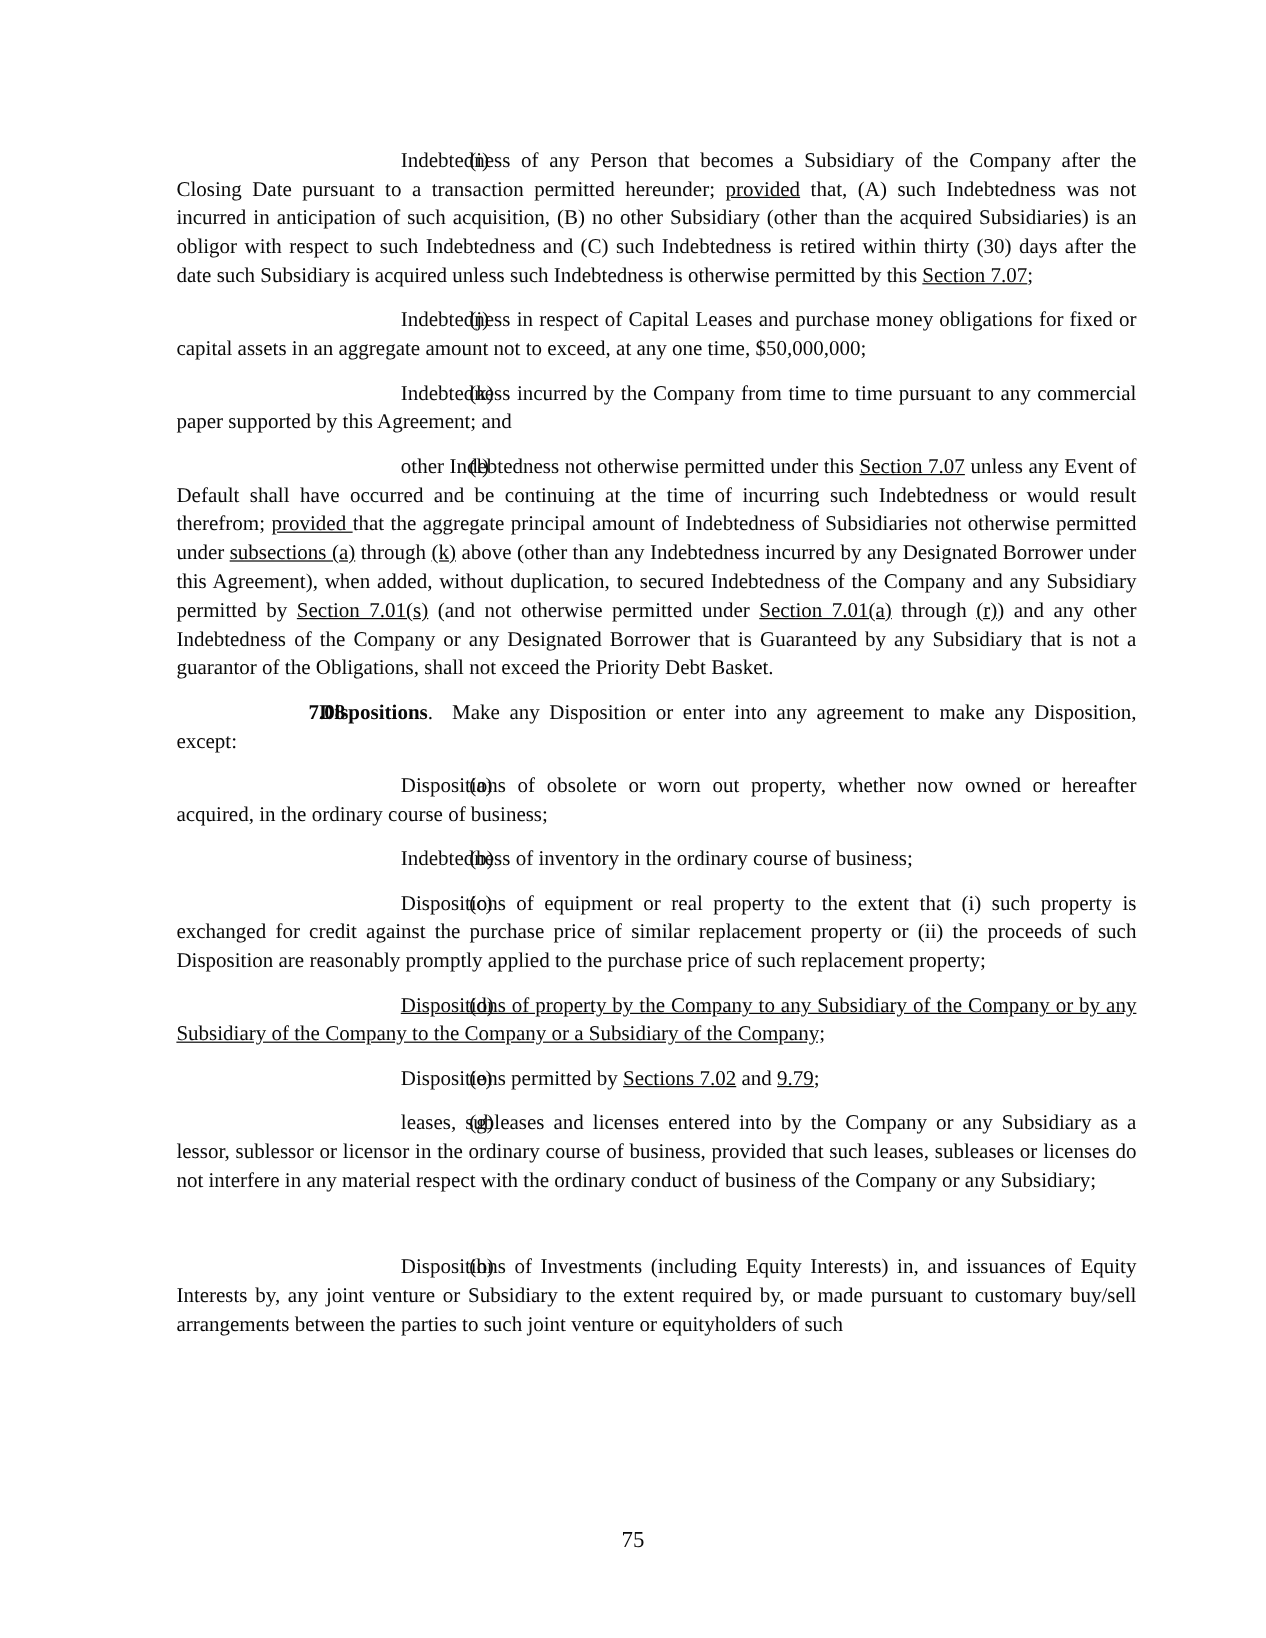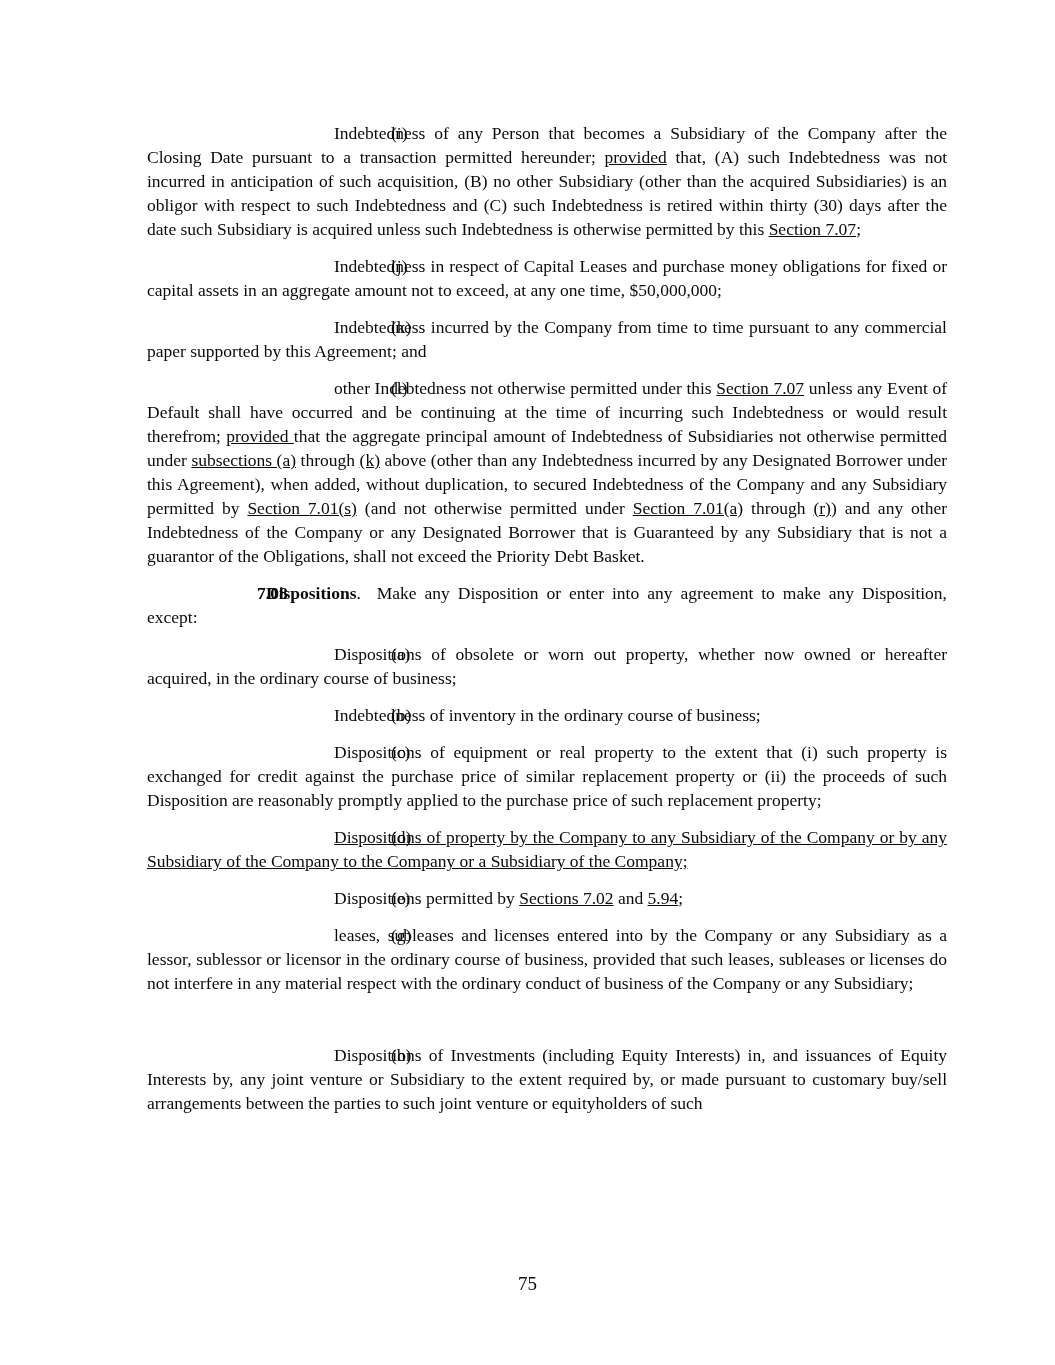--- a/index.html
+++ b/index.html
@@ -51,18 +51,18 @@
   <div class="content" id="doc-content">
       <p class="para" style="text-indent: 122px;"><span class="label-tab" style="width: 65px;">(i)</span><span>Indebtedness of any Person that becomes a Subsidiary of the Company after the Closing Date pursuant to a transaction permitted hereunder; </span><span class="u">provided</span><span> that, (A) such Indebtedness was not incurred in anticipation of such acquisition, (B) no other Subsidiary (other than the acquired Subsidiaries) is an obligor with respect to such Indebtedness and (C) such Indebtedness is retired within thirty (30) days after the date such Subsidiary is acquired unless such Indebtedness is otherwise permitted by this </span><span class="u">Section 7.07</span><span>;</span></p>
       <p class="para" style="text-indent: 122px;"><span class="label-tab" style="width: 65px;">(j)</span><span>Indebtedness in respect of Capital Leases and purchase money obligations for fixed or capital assets in an aggregate amount not to exceed, at any one time, $50,000,000;</span></p>
       <p class="para" style="text-indent: 122px;"><span class="label-tab" style="width: 65px;">(k)</span><span>Indebtedness incurred by the Company from time to time pursuant to any commercial paper supported by this Agreement; and</span></p>
       <p class="para" style="text-indent: 122px;"><span class="label-tab" style="width: 65px;">(l)</span><span>other Indebtedness not otherwise permitted under this </span><span class="u">Section 7.07</span><span> unless any Event of Default shall have occurred and be continuing at the time of incurring such Indebtedness or would result therefrom; </span><span class="u">provided </span><span>that the aggregate principal amount of Indebtedness of Subsidiaries not otherwise permitted under </span><span class="u">subsections (a)</span><span> through </span><span class="u">(k)</span><span> above (other than any Indebtedness incurred by any Designated Borrower under this Agreement), when added, without duplication, to secured Indebtedness of the Company and any Subsidiary permitted by </span><span class="u">Section 7.01(s)</span><span> (and not otherwise permitted under </span><span class="u">Section 7.01(a)</span><span> through </span><span class="u">(r)</span><span>) and any other Indebtedness of the Company or any Designated Borrower that is Guaranteed by any Subsidiary that is not a guarantor of the Obligations, shall not exceed the Priority Debt Basket.</span></p>
       <p class="para" style="text-indent: 55px;"><span class="label-tab b" style="width: 64px;">7.08</span><span class="b">Dispositions</span><span>.&nbsp; Make any Disposition or enter into any agreement to make any Disposition, except:</span></p>
       <p class="para" style="text-indent: 122px;"><span class="label-tab" style="width: 65px;">(a)</span><span>Dispositions of obsolete or worn out property, whether now owned or hereafter acquired, in the ordinary course of business;</span></p>
       <p class="para" style="text-indent: 122px;"><span class="label-tab" style="width: 65px;">(b)</span><span>Indebtedness of inventory in the ordinary course of business;</span></p>
       <p class="para" style="text-indent: 122px;"><span class="label-tab" style="width: 65px;">(c)</span><span>Dispositions of equipment or real property to the extent that (i) such property is exchanged for credit against the purchase price of similar replacement property or (ii) the proceeds of such Disposition are reasonably promptly applied to the purchase price of such replacement property;</span></p>
       <p class="para" style="text-indent: 122px; text-decoration: underline;"><span class="label-tab" style="width: 65px;">(d)</span><span>Dispositions of property by the Company to any Subsidiary of the Company or by any Subsidiary of the Company to the Company or a Subsidiary of the Company;</span></p>
-      <p class="para" style="text-indent: 122px;"><span class="label-tab" style="width: 65px;">(e)</span><span>Dispositions permitted by </span><span class="u">Sections 7.02</span><span> and </span><span class="u">5.94</span><span>;</span></p>
+      <p class="para" style="text-indent: 122px;"><span class="label-tab" style="width: 65px;">(e)</span><span>Dispositions permitted by </span><span class="u">Sections 7.02</span><span> and </span><span class="u">9.79</span><span>;</span></p>
       <p class="para" style="text-indent: 122px;"><span class="label-tab" style="width: 65px;">(g)</span><span>leases, subleases and licenses entered into by the Company or any Subsidiary as a lessor, sublessor or licensor in the ordinary course of business, provided that such leases, subleases or licenses do not interfere in any material respect with the ordinary conduct of business of the Company or any Subsidiary;</span></p>
       <p class="para" style="text-indent: 122px; margin-top: 48px;"><span class="label-tab" style="width: 65px;">(h)</span><span>Dispositions of Investments (including Equity Interests) in, and issuances of Equity Interests by, any joint venture or Subsidiary to the extent required by, or made pursuant to customary buy/sell arrangements between the parties to such joint venture or equityholders of such</span></p>
     </div>
   <div class="page-number">75</div>
 </div>
 
 </body></html>

